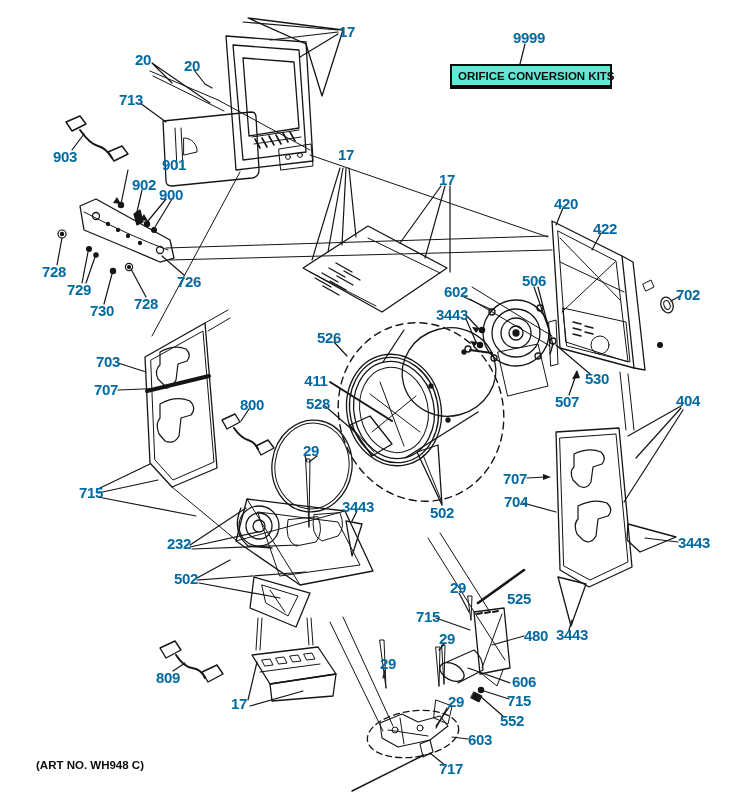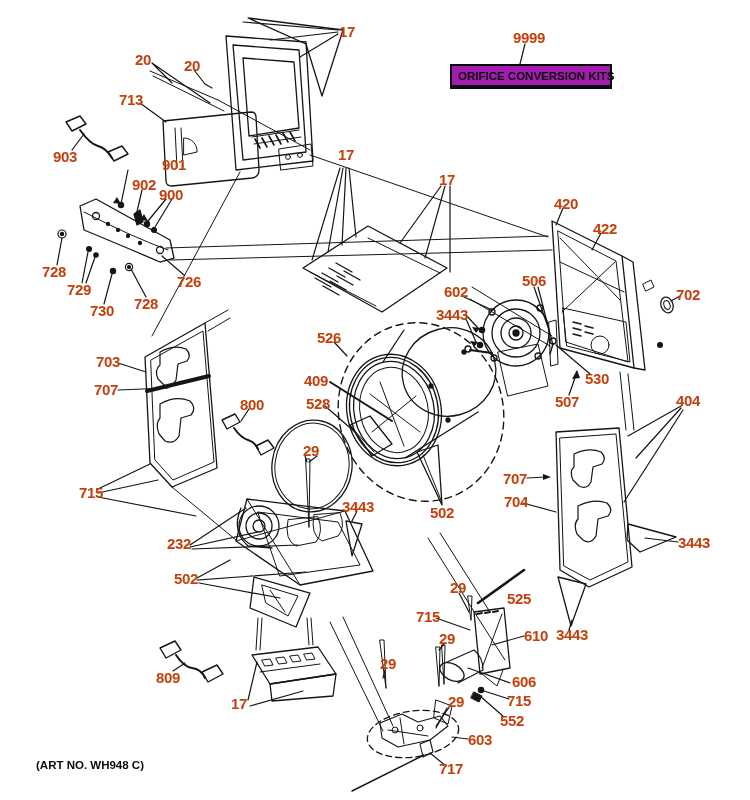--- a/index.html
+++ b/index.html
@@ -1,22 +1,22 @@
 <!DOCTYPE html>
 <html><head>
 <meta charset="utf-8">
 <style>
   html,body{margin:0;padding:0;background:#fff;}
   .stage{position:relative;width:750px;height:800px;background:#fff;overflow:hidden;
          font-family:"Liberation Sans", sans-serif;}
   svg.art{position:absolute;left:0;top:0;}
   .co{position:absolute;transform:translate(-50%,-50%);font:bold 15px "Liberation Sans",sans-serif;
-      color:#c2410c;letter-spacing:-0.3px;white-space:nowrap;user-select:none;}
+      color:#0369a1;letter-spacing:-0.3px;white-space:nowrap;user-select:none;}
   .artno{position:absolute;left:36px;top:759px;font:bold 11.5px "Liberation Sans",sans-serif;color:#0b0b0b;}
-  .kitbox{position:absolute;left:450px;top:64px;width:158px;border:2px solid #0b0b0b;background:#a21caf;}
+  .kitbox{position:absolute;left:450px;top:64px;width:158px;border:2px solid #0b0b0b;background:#5eead4;}
   .kitbox .row{padding:4px 6px 3px 6px;font:bold 11.5px "Liberation Sans",sans-serif;color:#0b0b0b;white-space:nowrap;}
   .kitbox .row:first-child{border-bottom:2px solid #0b0b0b;}
 </style>
 </head>
 <body>
 
 <div class="stage">
 
 <svg class="art" width="750" height="800" viewBox="0 0 750 800" fill="none" stroke="#151515" stroke-width="1.3" stroke-linejoin="round" stroke-linecap="round">
 
@@ -329,41 +329,41 @@
       <div class="co" style="left: 189px; top: 281px;">726</div>
       <div class="co" style="left: 346px; top: 154px;">17</div>
       <div class="co" style="left: 447px; top: 179px;">17</div>
       <div class="co" style="left: 566px; top: 203px;">420</div>
       <div class="co" style="left: 605px; top: 228px;">422</div>
       <div class="co" style="left: 688px; top: 294px;">702</div>
       <div class="co" style="left: 456px; top: 291px;">602</div>
       <div class="co" style="left: 534px; top: 280px;">506</div>
       <div class="co" style="left: 452px; top: 314px;">3443</div>
       <div class="co" style="left: 329px; top: 337px;">526</div>
-      <div class="co" style="left: 316px; top: 380px;">409</div>
+      <div class="co" style="left: 316px; top: 380px;">411</div>
       <div class="co" style="left: 318px; top: 403px;">528</div>
       <div class="co" style="left: 597px; top: 378px;">530</div>
       <div class="co" style="left: 567px; top: 401px;">507</div>
       <div class="co" style="left: 108px; top: 361px;">703</div>
       <div class="co" style="left: 106px; top: 389px;">707</div>
       <div class="co" style="left: 252px; top: 404px;">800</div>
       <div class="co" style="left: 311px; top: 450px;">29</div>
       <div class="co" style="left: 91px; top: 492px;">715</div>
       <div class="co" style="left: 688px; top: 400px;">404</div>
       <div class="co" style="left: 515px; top: 478px;">707</div>
       <div class="co" style="left: 516px; top: 501px;">704</div>
       <div class="co" style="left: 694px; top: 542px;">3443</div>
       <div class="co" style="left: 442px; top: 512px;">502</div>
       <div class="co" style="left: 358px; top: 506px;">3443</div>
       <div class="co" style="left: 179px; top: 543px;">232</div>
       <div class="co" style="left: 186px; top: 578px;">502</div>
       <div class="co" style="left: 519px; top: 598px;">525</div>
       <div class="co" style="left: 458px; top: 587px;">29</div>
       <div class="co" style="left: 428px; top: 616px;">715</div>
-      <div class="co" style="left: 536px; top: 635px;">610</div>
+      <div class="co" style="left: 536px; top: 635px;">480</div>
       <div class="co" style="left: 572px; top: 634px;">3443</div>
       <div class="co" style="left: 447px; top: 638px;">29</div>
       <div class="co" style="left: 388px; top: 663px;">29</div>
       <div class="co" style="left: 168px; top: 677px;">809</div>
       <div class="co" style="left: 239px; top: 703px;">17</div>
       <div class="co" style="left: 524px; top: 681px;">606</div>
       <div class="co" style="left: 519px; top: 700px;">715</div>
       <div class="co" style="left: 512px; top: 720px;">552</div>
       <div class="co" style="left: 456px; top: 701px;">29</div>
       <div class="co" style="left: 480px; top: 739px;">603</div>

